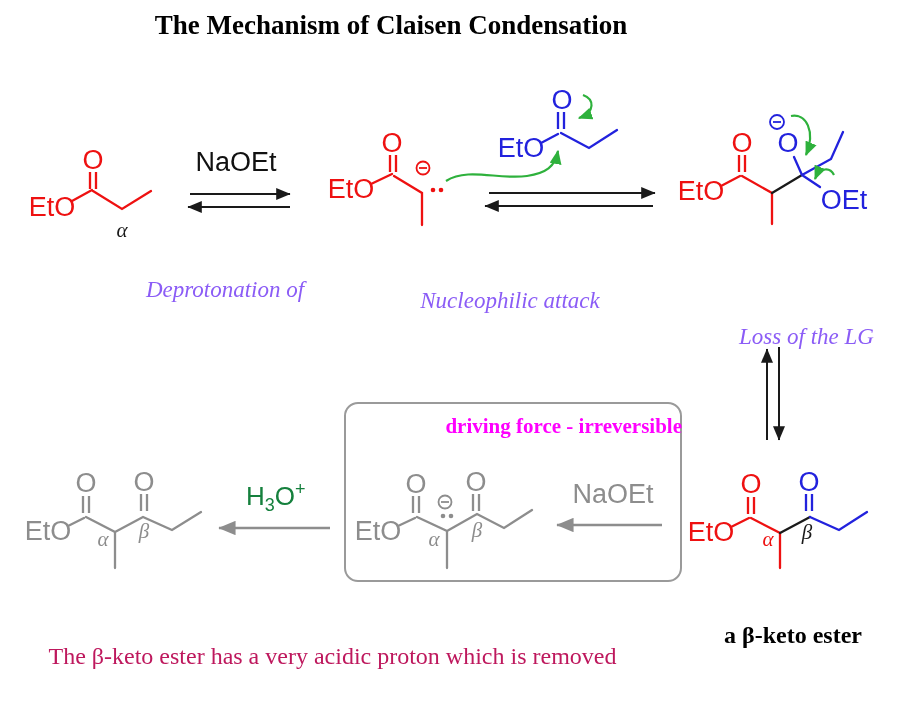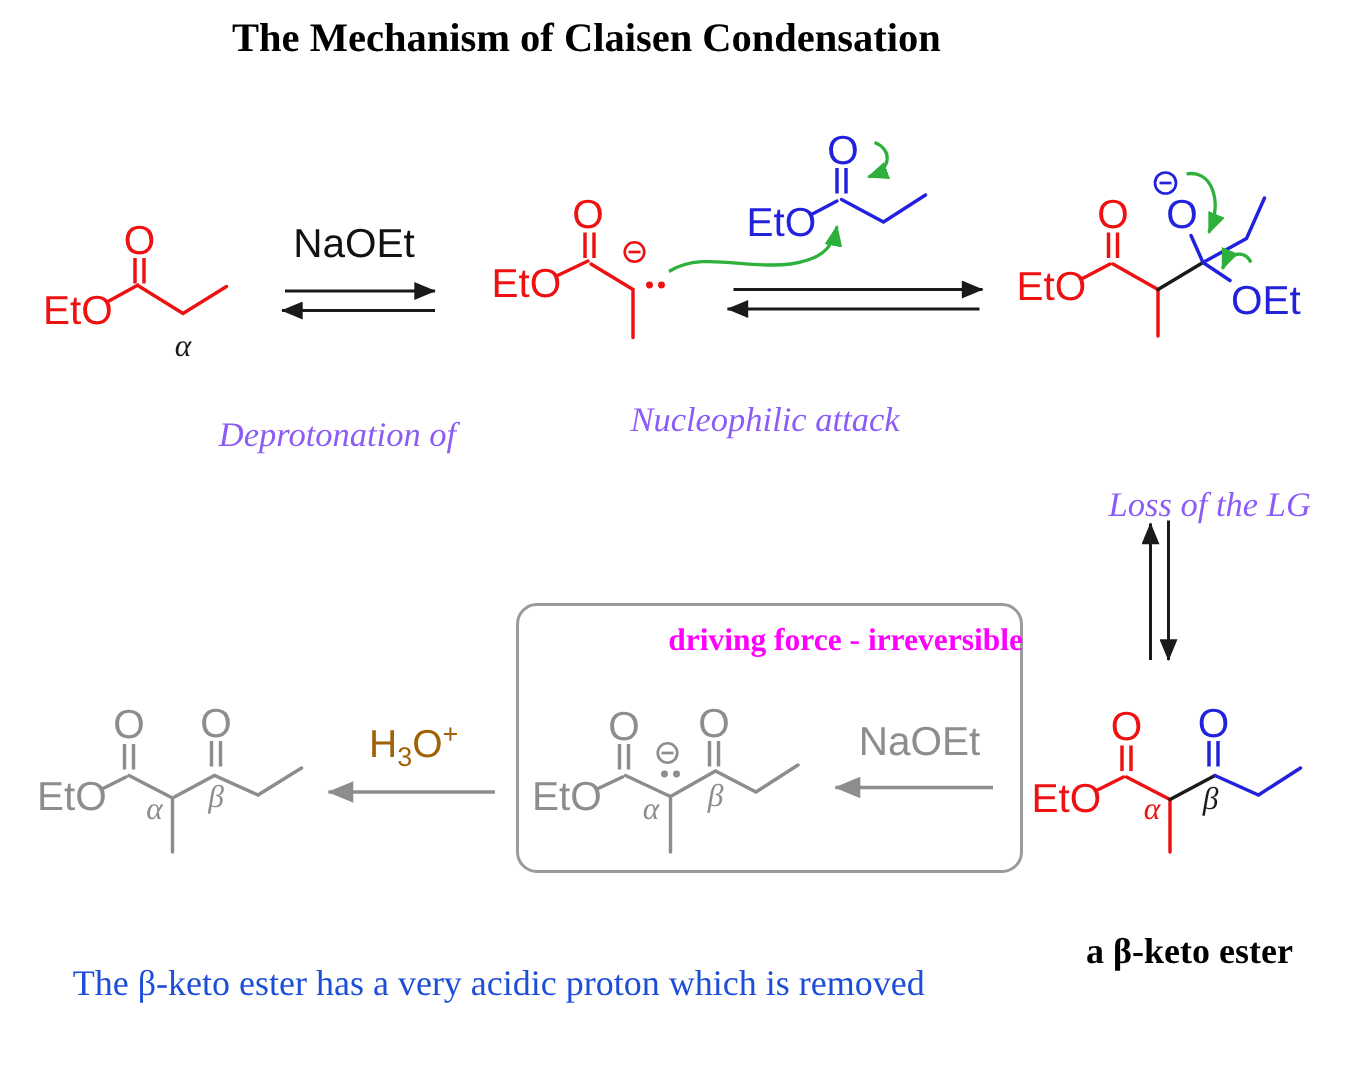--- a/index.html
+++ b/index.html
@@ -2,30 +2,30 @@
 <html><head>
 <meta charset="utf-8">
 <style>
   html,body{margin:0;padding:0;background:#ffffff;}
   body{width:898px;height:725px;position:relative;font-family:"Liberation Sans",sans-serif;overflow:hidden;}
   .abs{position:absolute;}
   .title{top:10px;left:0;width:782px;text-align:center;
          font-family:"Liberation Serif",serif;font-weight:bold;font-size:27px;color:#000;}
   .caption{font-family:"Liberation Serif",serif;font-style:italic;font-size:23px;color:#8b5cf6;text-align:center;}
   .cap1{left:95px;top:270px;width:260px;line-height:40px;}
-  .cap2{left:375px;top:267px;width:270px;}
+  .cap2{left:375px;top:288px;width:270px;}
   .cap3{left:699px;top:280px;width:215px;margin-top:44px;}
   .footer{left:0;top:636px;width:665px;text-align:center;
-          font-family:"Liberation Serif",serif;font-size:24px;color:#1d4ed8;line-height:41px;}
+          font-family:"Liberation Serif",serif;font-size:24px;color:#be185d;line-height:41px;}
   .bketo-caption{left:688px;top:622px;width:210px;text-align:center;
           font-family:"Liberation Serif",serif;font-weight:bold;font-size:24px;color:#000;}
   .force-box{left:344px;top:402px;width:334px;height:176px;border:2px solid #9a9a9a;border-radius:14px;}
   .force-title{left:344px;top:414px;width:338px;text-align:right;
           font-family:"Liberation Serif",serif;font-weight:bold;font-size:21px;color:#ff00ff;}
-  .h3o{left:246px;top:479px;font-size:26px;color:#a16207;}
+  .h3o{left:246px;top:479px;font-size:26px;color:#15803d;}
   .h3o sub{font-size:18px;}
   .h3o sup{font-size:18px;}
   svg{position:absolute;left:0;top:0;z-index:2;}
   .force-box{z-index:1;}
   .txt{z-index:3;}
   text{font-family:"Liberation Sans",sans-serif;font-size:27px;text-anchor:middle;}
   .greek{font-family:"Liberation Serif",serif;font-style:italic;font-size:21px;}
   .rfill{fill:#ee1111;} .bfill{fill:#2222dd;} .gfill{fill:#8d8d8d;} .kfill{fill:#1a1a1a;}
 </style>
 </head>

